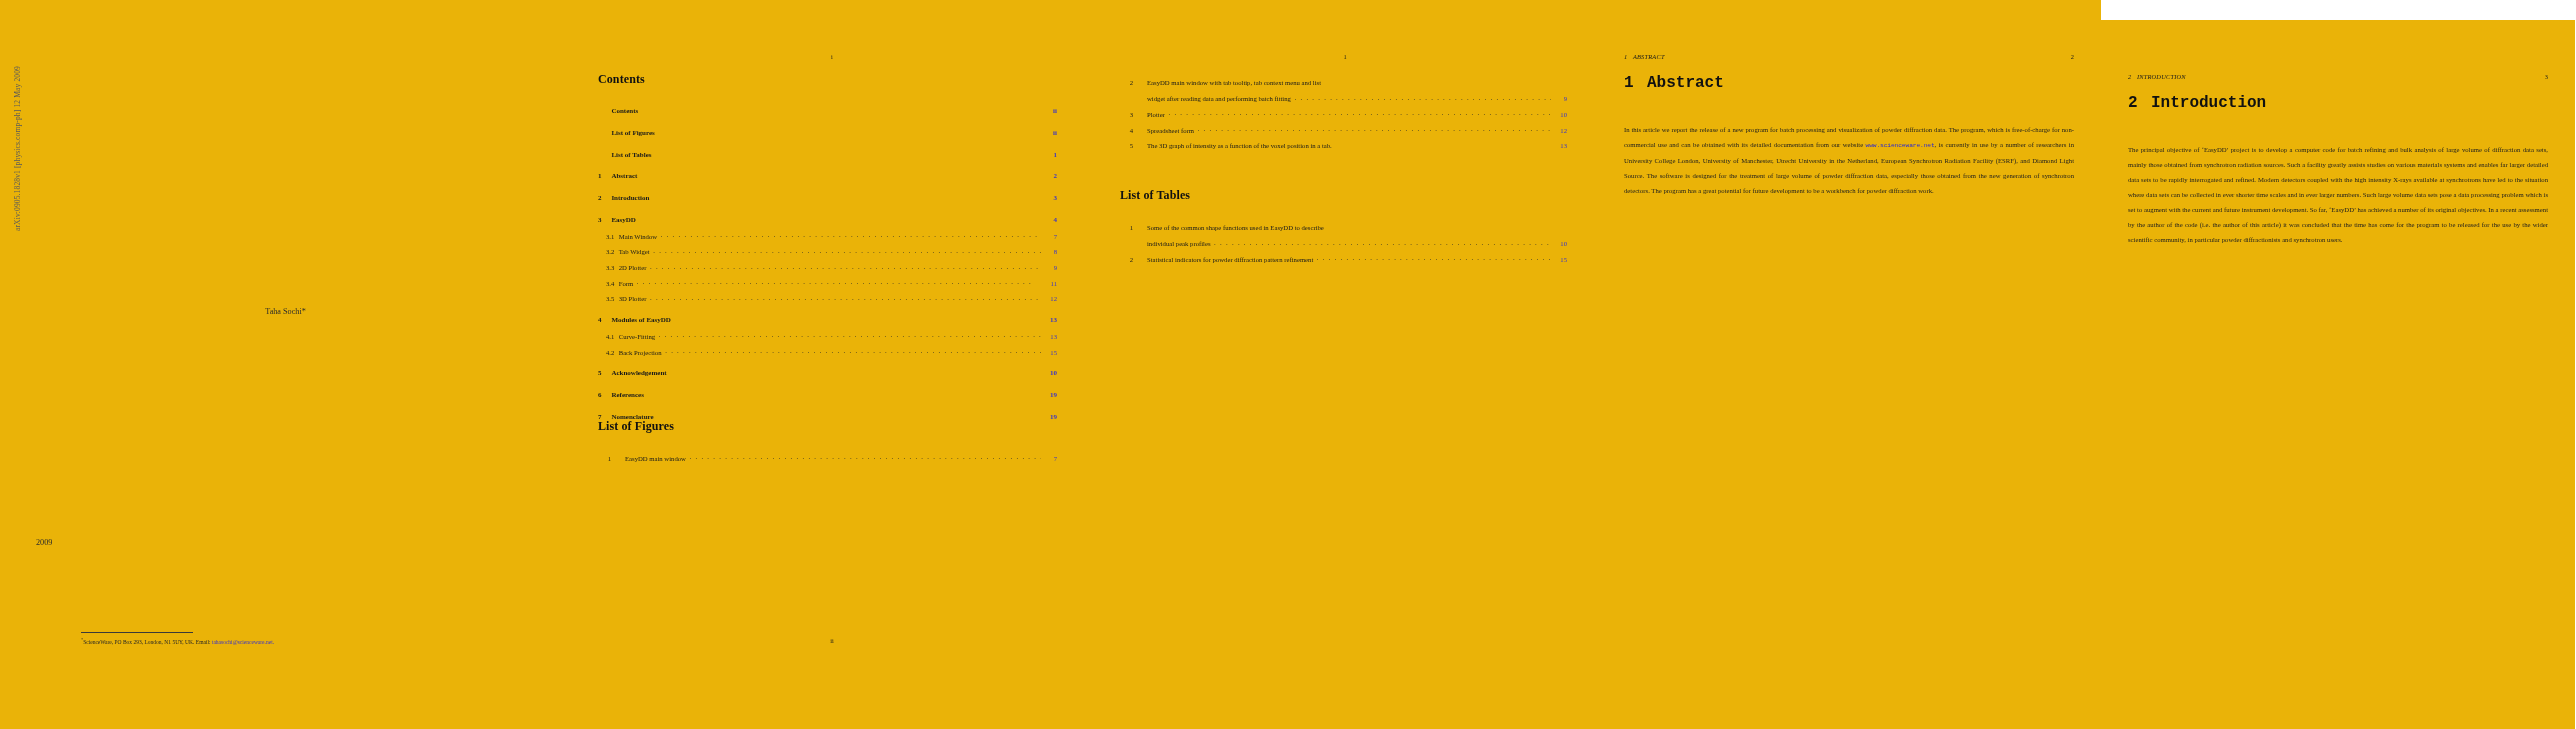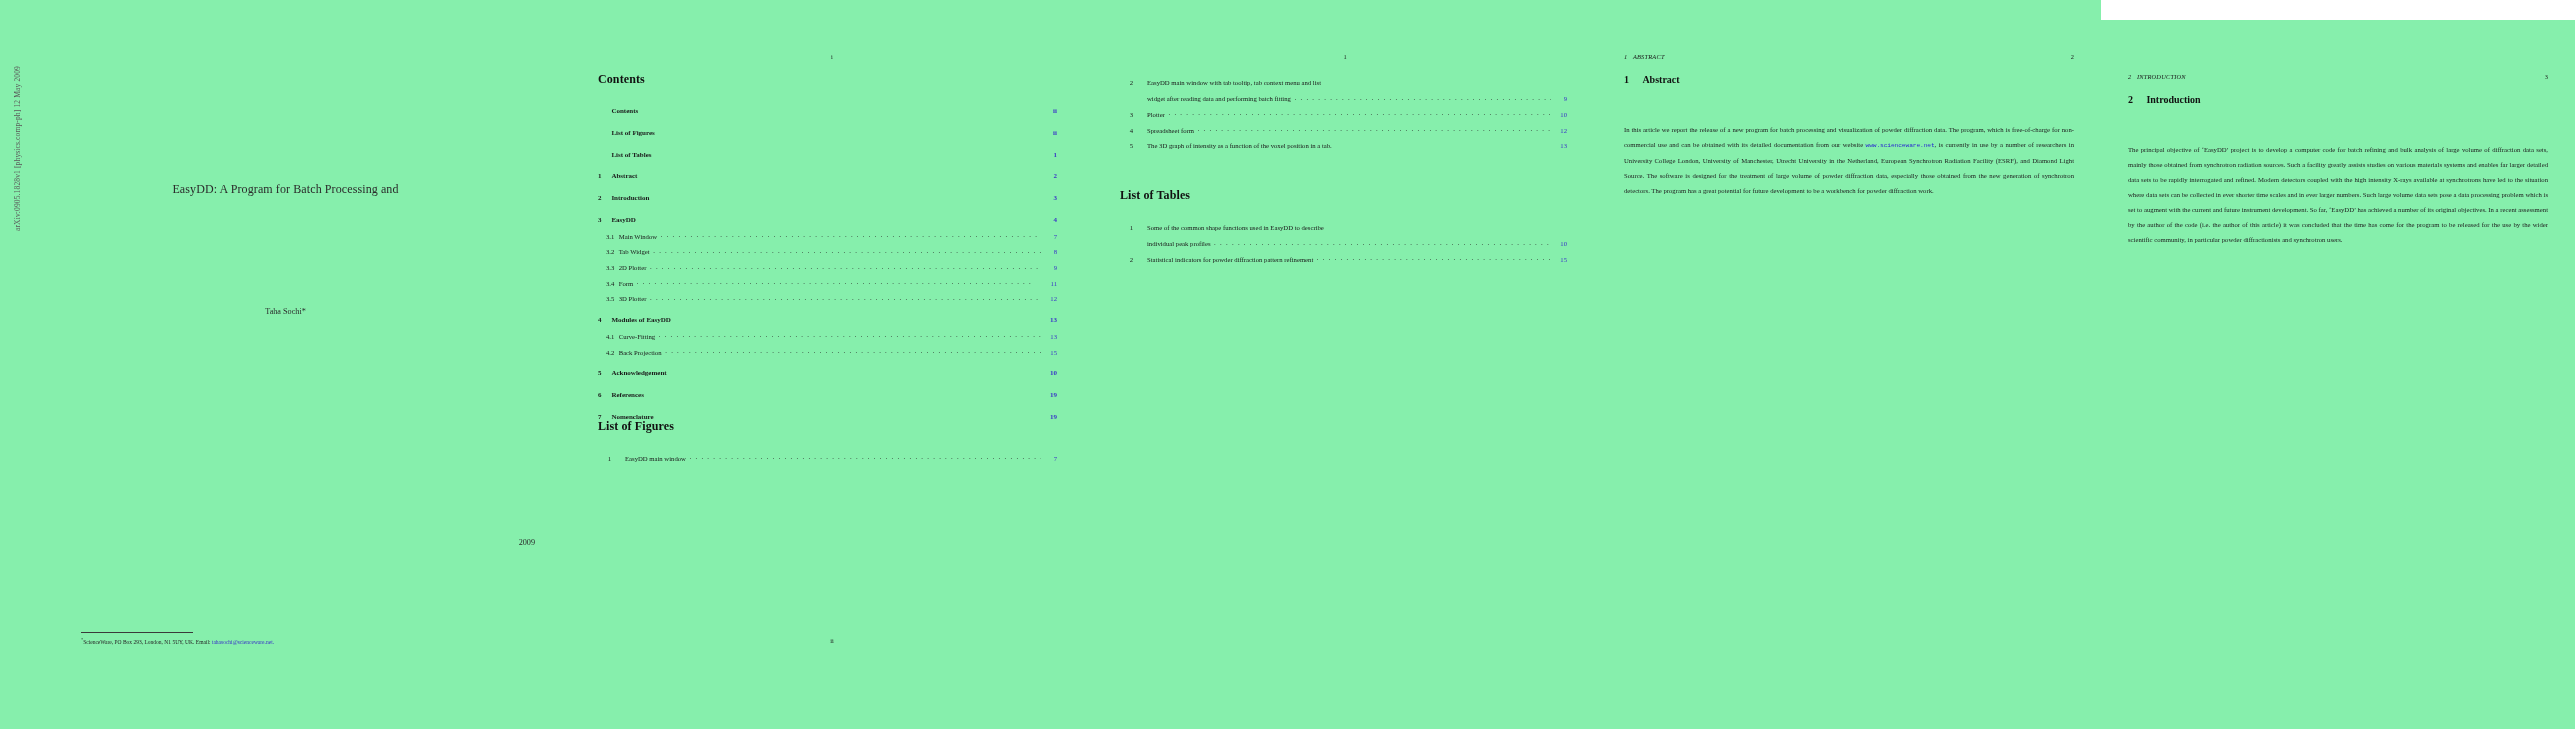--- a/index.html
+++ b/index.html
@@ -21,21 +21,21 @@
     background: #ffffff;
     display: flex;
     flex-direction: row;
     align-items: flex-start;
   }
 
   
   .page {
     position: relative;
     height: 729px;
-    background: #86efac;
+    background: #eab308;
     flex: 0 0 auto;
     overflow: hidden;
   }
   .page-inner {
     position: absolute;
     left: 0; right: 0;
     top: 0; bottom: 0;
   }
 
   
@@ -88,21 +88,21 @@
     top: 307px;
     text-align: center;
     font-size: 8.2px;
     color: #2b2b2b;
   }
   .year {
     position: absolute;
     left: 36px;
     right: 36px;
     top: 538px;
-    text-align: right;
+    text-align: left;
     font-size: 8.2px;
     color: #2b2b2b;
   }
   .footnote {
     position: absolute;
     left: 81px;
     top: 632px;
     width: 340px;
   }
   .footnote-rule {
@@ -152,23 +152,24 @@
   .runhead .rh-right { font-style: normal; }
 
   
   .h-unnumbered {
     font-size: 12px;
     font-weight: bold;
     color: #111;
     letter-spacing: 0.1px;
   }
   .h-section {
-    font-size: 10px;
+    font-size: 16px;
     font-weight: bold;
     color: #111;
+    font-family: Liberation Mono, monospace;
   }
   .h-section .secnum { margin-right: 13.4px; }
 
   
   .toc {
     position: absolute;
     left: 0; right: 0;
   }
   .toc-row {
     display: flex;
@@ -246,21 +247,20 @@
 <div class="viewer">
 
   <div class="page page-title">
     <div class="page-inner">
 
       <div class="arxiv-stamp">
         <span>arXiv:0905.1828v1  [physics.comp-ph]  12 May 2009</span>
       </div>
 
       <div class="title-block">
-        <div class="doc-title-line">EasyDD: A Program for Batch Processing and</div>
       </div>
 
       <div class="author">Taha Sochi*</div>
 
       <div class="year">2009</div>
 
       <div class="footnote">
         <div class="footnote-rule"></div>
         <div class="footnote-text"><span class="star">*</span><span>ScienceWare, PO Box 293, London, N1 5UY, UK. Email: </span><span class="link">tahasochi@scienceware.net.</span></div>
       </div>

